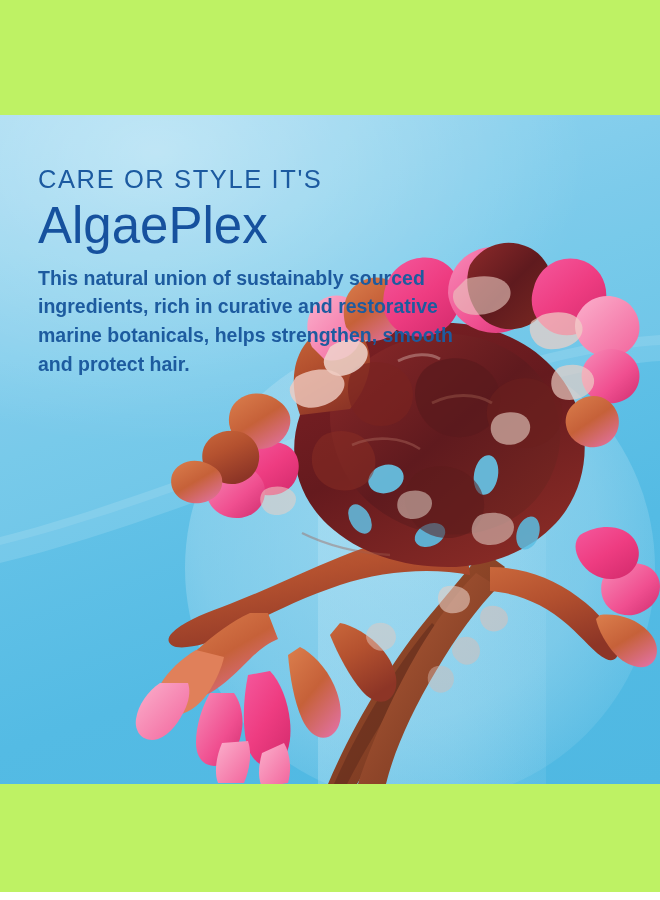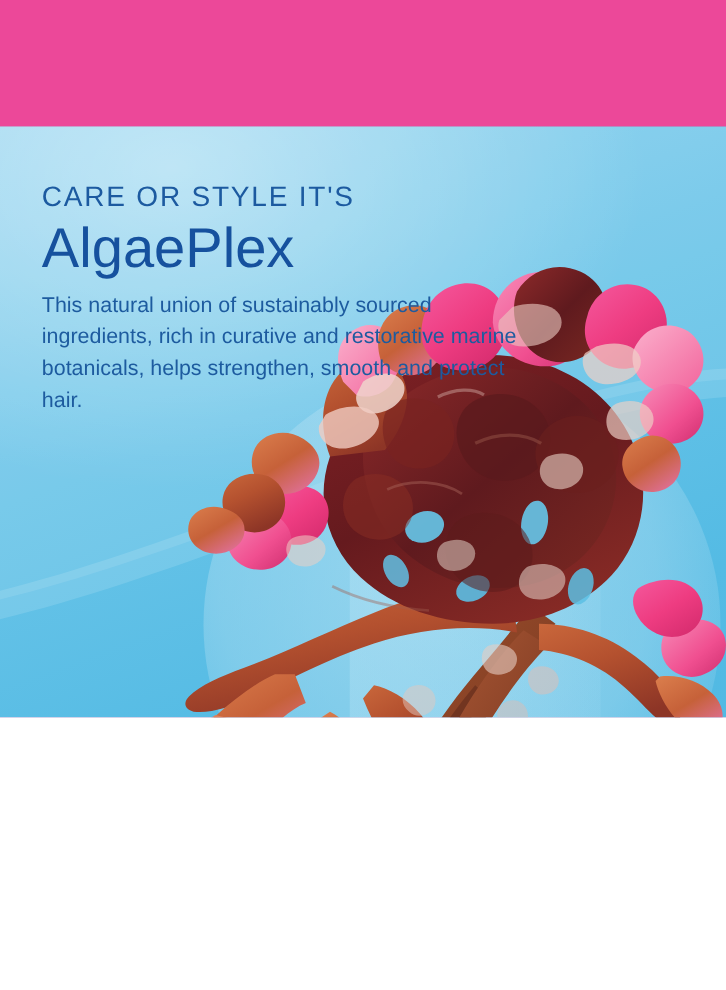--- a/index.html
+++ b/index.html
@@ -10,22 +10,22 @@
   body {
     width: 660px;
     height: 900px;
     overflow: hidden;
     font-family: "Liberation Sans", sans-serif;
   }
 
   #banner {
     position: relative;
     width: 660px;
-    height: 652px;
-    background: #ec4899;
+    height: 892px;
+    background: #bef264;
     overflow: hidden;
   }
 
   
   #art-panel {
     position: absolute;
     left: 0;
     top: 115px;
     width: 660px;
     height: 669px;
@@ -101,21 +101,21 @@
     font-weight: 400;
     color: #16519e;
     line-height: 1.04;
     letter-spacing: 0px;
     margin: 0 0 12px 0;
     white-space: nowrap;
   }
   #desc {
     font-family: "Liberation Sans", sans-serif;
     font-size: 19.5px;
-    font-weight: 400;
+    font-weight: 700;
     color: #1d5b9f;
     line-height: 1.47;
     margin: 0;
     max-width: 440px;
   }
 
   
   #algae {
     position: absolute;
     left: 0;

